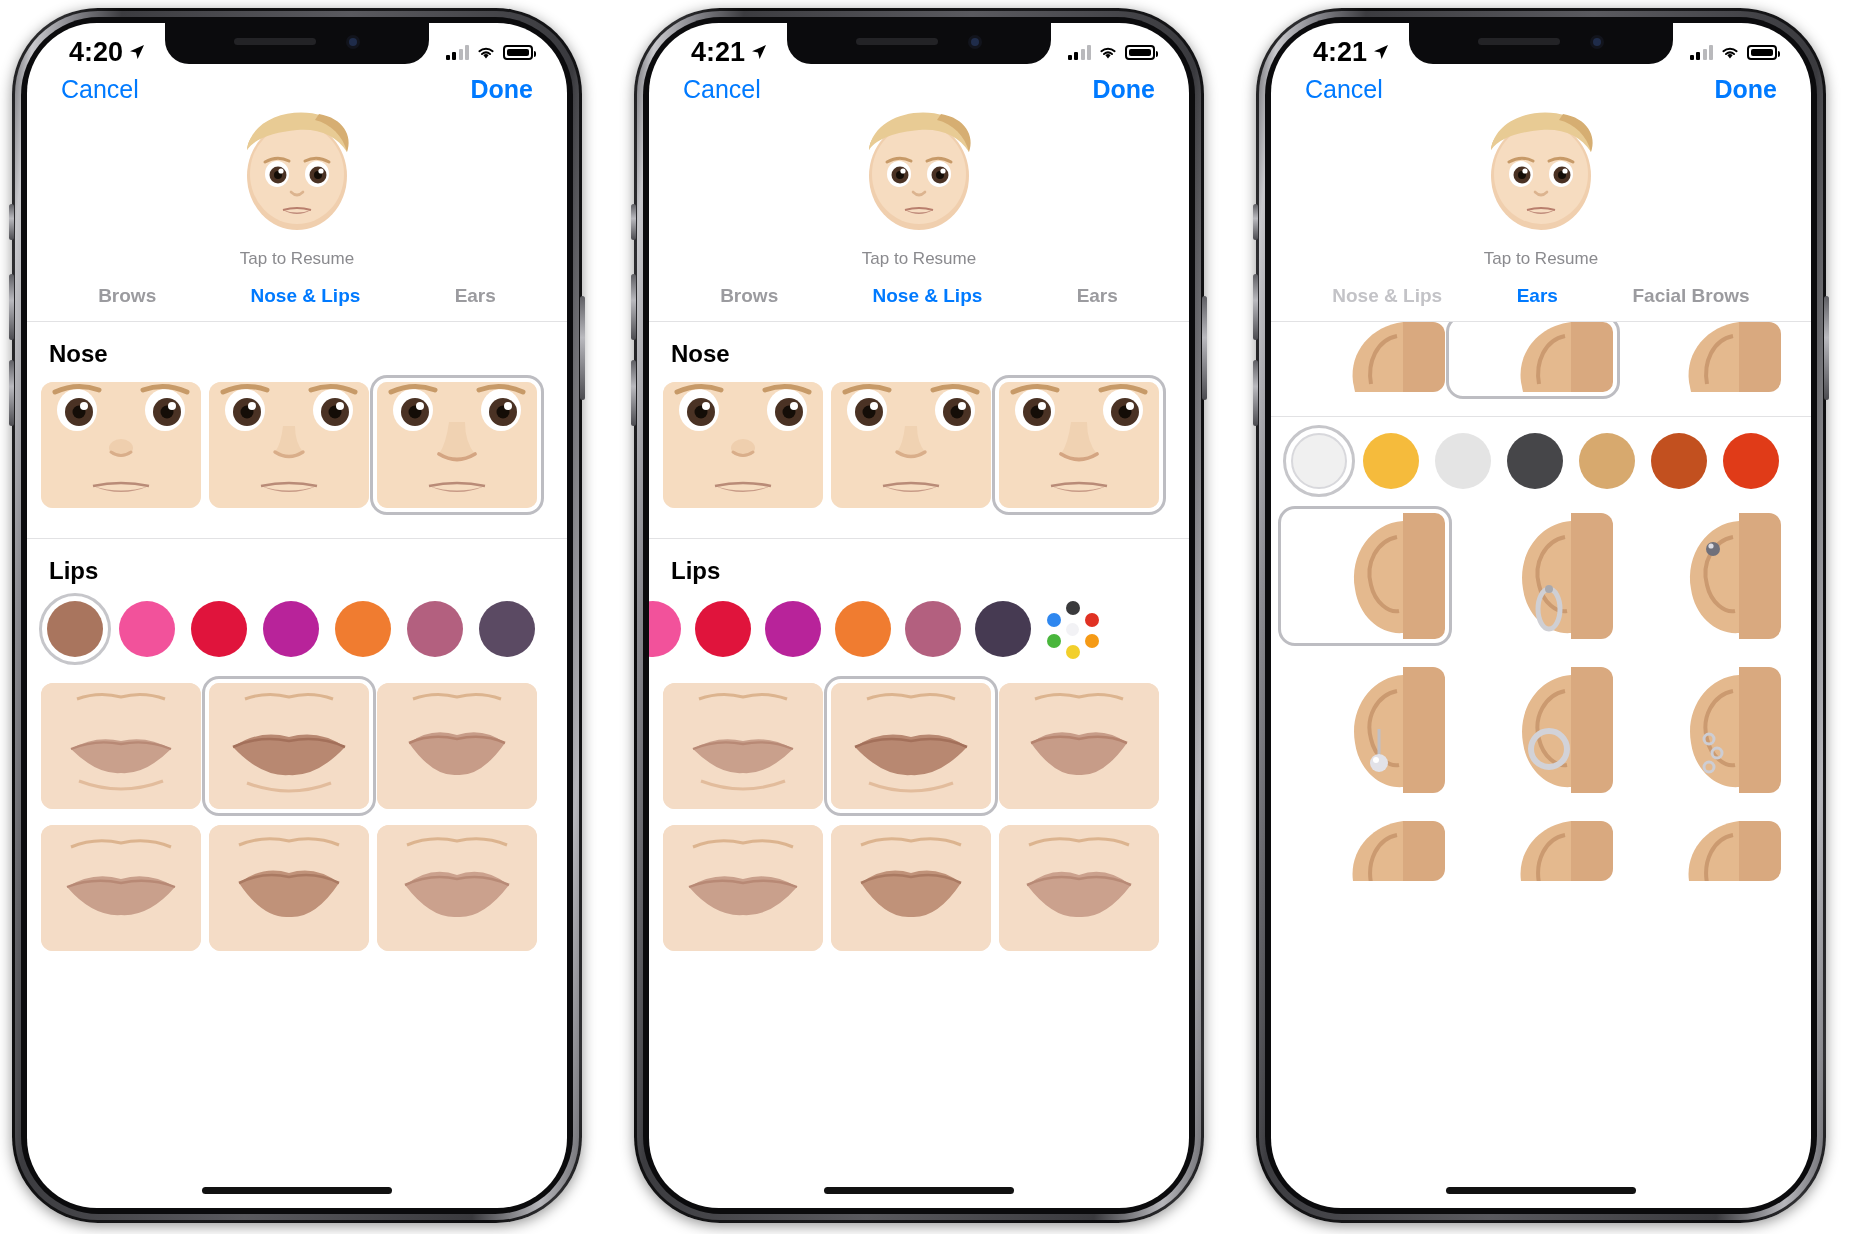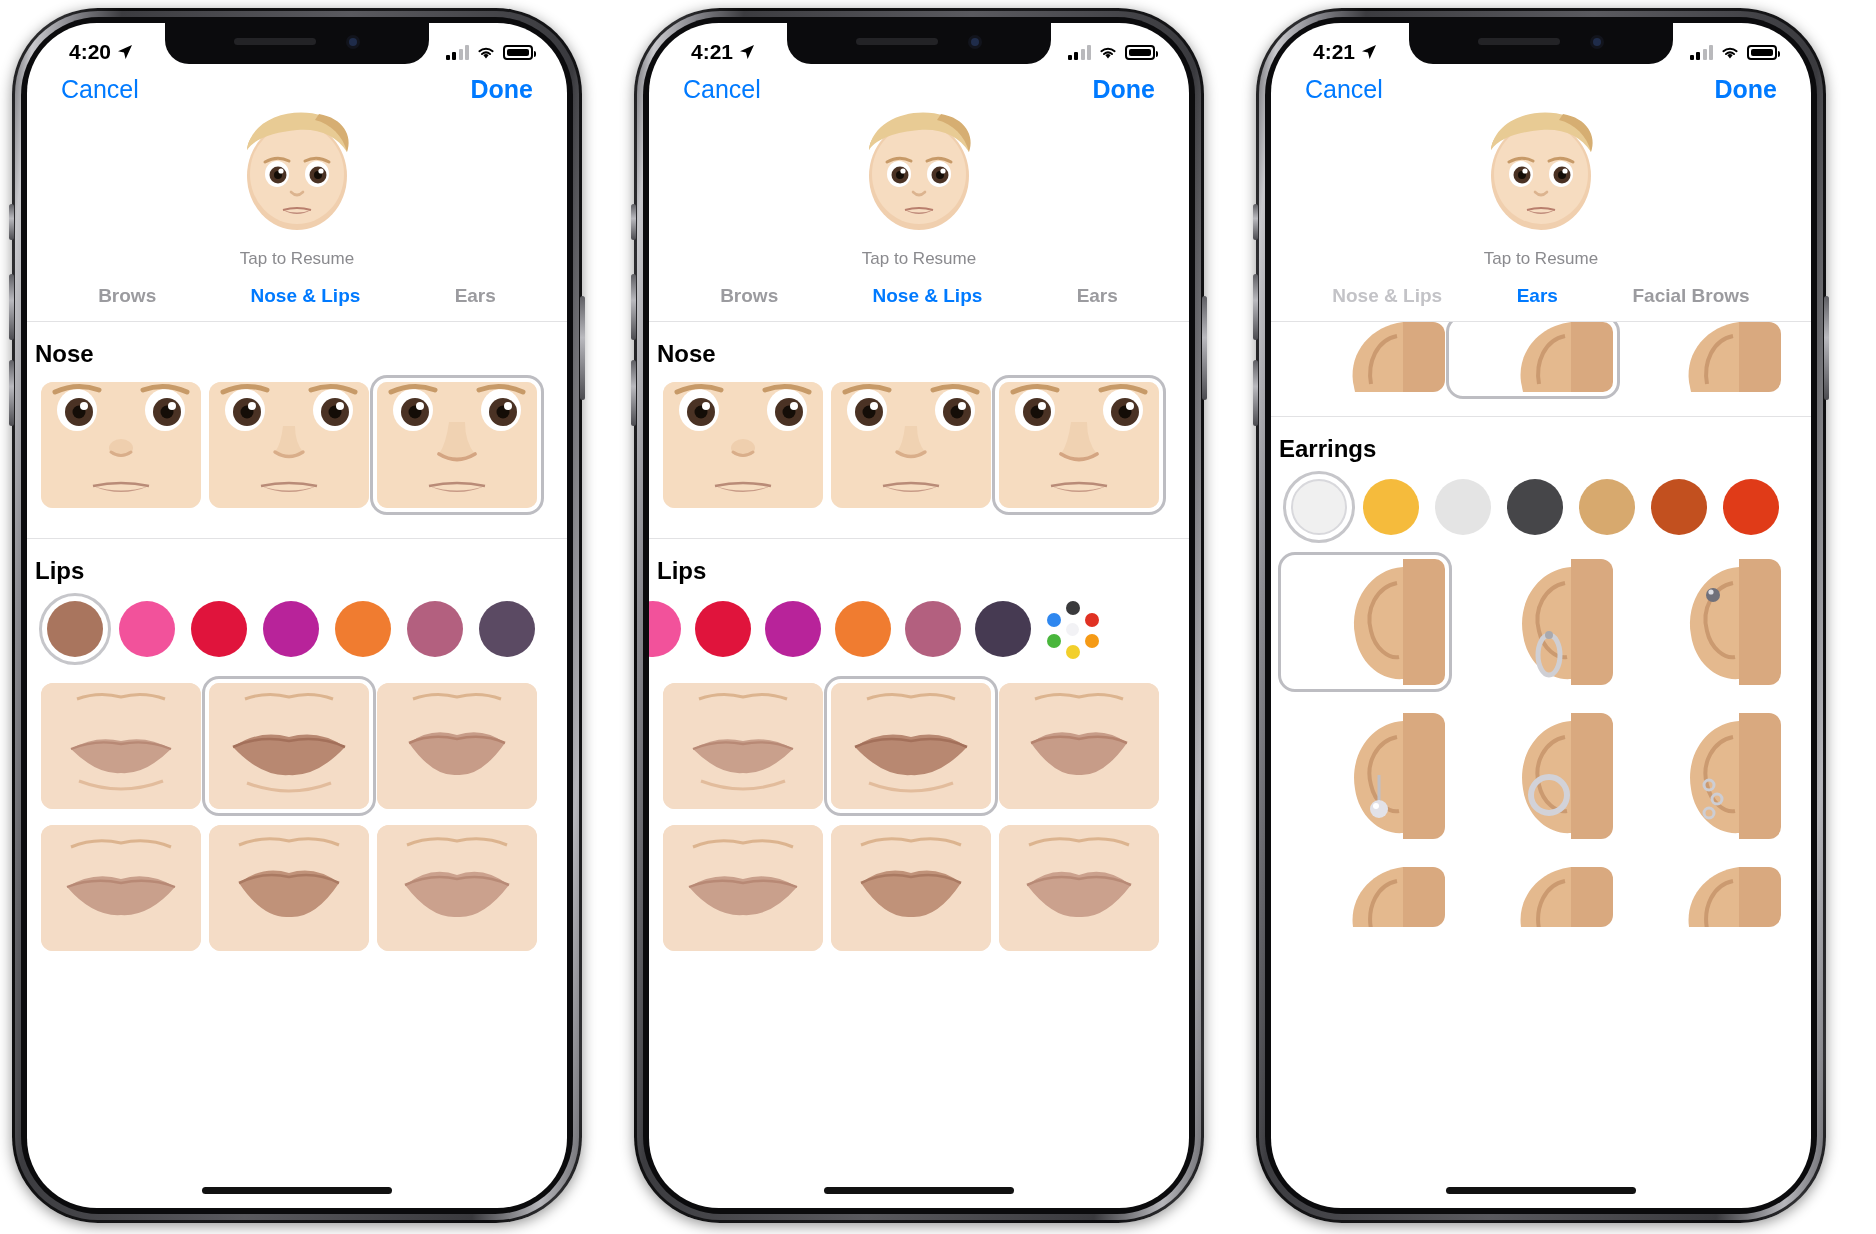--- a/index.html
+++ b/index.html
@@ -57,21 +57,21 @@
   }
   .speaker { width: 82px; height: 7px; border-radius: 4px; background: #232326; margin-top: -4px;}
   .cam { width: 14px; height: 14px; border-radius: 50%; background: #12141c; margin-top: -4px; position: relative; }
   .cam::after { content:''; position:absolute; inset:3px; border-radius:50%; background:#1f2c4a; }
 
   
   .statusbar {
     position: relative; z-index: 7;
     height: 48px; display: flex; align-items: center;
     justify-content: space-between; padding: 10px 34px 0 42px;
-    font-size: 21px; font-weight: bold; color: #000;
+    font-size: 27px; font-weight: bold; color: #000;
   }
   .sb-left { display: flex; align-items: center; gap: 6px; }
   .sb-right { display: flex; align-items: center; gap: 7px; }
   .loc-arrow { width: 16px; height: 16px; display:block; }
   .sig { display:flex; align-items:flex-end; gap:2.5px; height:15px; }
   .sig i { width:4px; background:#000; border-radius:1px; display:block; }
   .sig i:nth-child(1){height:5px;} .sig i:nth-child(2){height:8px;}
   .sig i:nth-child(3){height:11px; background:#b9b9bc;} .sig i:nth-child(4){height:15px; background:#b9b9bc;}
   .batt { width: 30px; height: 15px; border: 2px solid #000; border-radius: 4px; position: relative; }
   .batt::after { content:''; position:absolute; right:-5px; top:4px; width:2.5px; height:6px; background:#000; border-radius:0 2px 2px 0;}
@@ -95,21 +95,21 @@
     display: flex; align-items: center; justify-content: space-around;
     margin-top: 16px; padding: 0 24px 14px 24px;
     border-bottom: 1px solid #e2e2e4;
   }
   .tab { font-size: 19px; font-weight: bold; color: #9b9b9f; white-space: nowrap; cursor:pointer; }
   .tab.active { color: #007aff; }
   .tab.dim { color: #c3c3c7; }
 
   
   .content { position: relative; height: 100%; }
-  .section-title { font-size: 24px; font-weight: bold; color:#000; padding: 18px 22px 0 8px; }
+  .section-title { font-size: 24px; font-weight: bold; color:#000; padding: 18px 22px 0 22px; }
   .divider { height:1px; background:#e2e2e4; margin: 14px 0 0 0; }
 
   .thumb-row { display:flex; gap: 8px; padding: 14px 14px 16px 14px; }
   .thumb {
     width: 160px; height: 126px; border-radius: 12px; overflow: hidden;
     background: #f7e6d6; position: relative; flex: 0 0 auto; cursor: pointer;
   }
   .thumb.sel { outline: 3px solid #bdbdc2; outline-offset: 4px; border-radius: 10px; }
   .thumb svg { width: 100%; height: 100%; display: block; }
 
@@ -653,21 +653,20 @@
               </svg>
             </div>
           <div class="earcard" style="height:70px;">
               <svg viewBox="0 0 160 70">
                 <use href="#g-ear-top"></use>
               </svg>
             </div>
         </div>
         <div class="divider" style="margin-top:18px;"></div>
 
-        <div class="section-title">Earrings</div>
         <div class="swatch-row">
           <div class="swatch sel ringed" style="background:#f0f0f0"></div>
           <div class="swatch" style="background:#f5bb3c"></div>
           <div class="swatch" style="background:#e4e4e4"></div>
           <div class="swatch" style="background:#464649"></div>
           <div class="swatch" style="background:#d7a96e"></div>
           <div class="swatch" style="background:#c2501f"></div>
           <div class="swatch" style="background:#e03b18;margin-right:-30px;"></div>
         </div>
 

